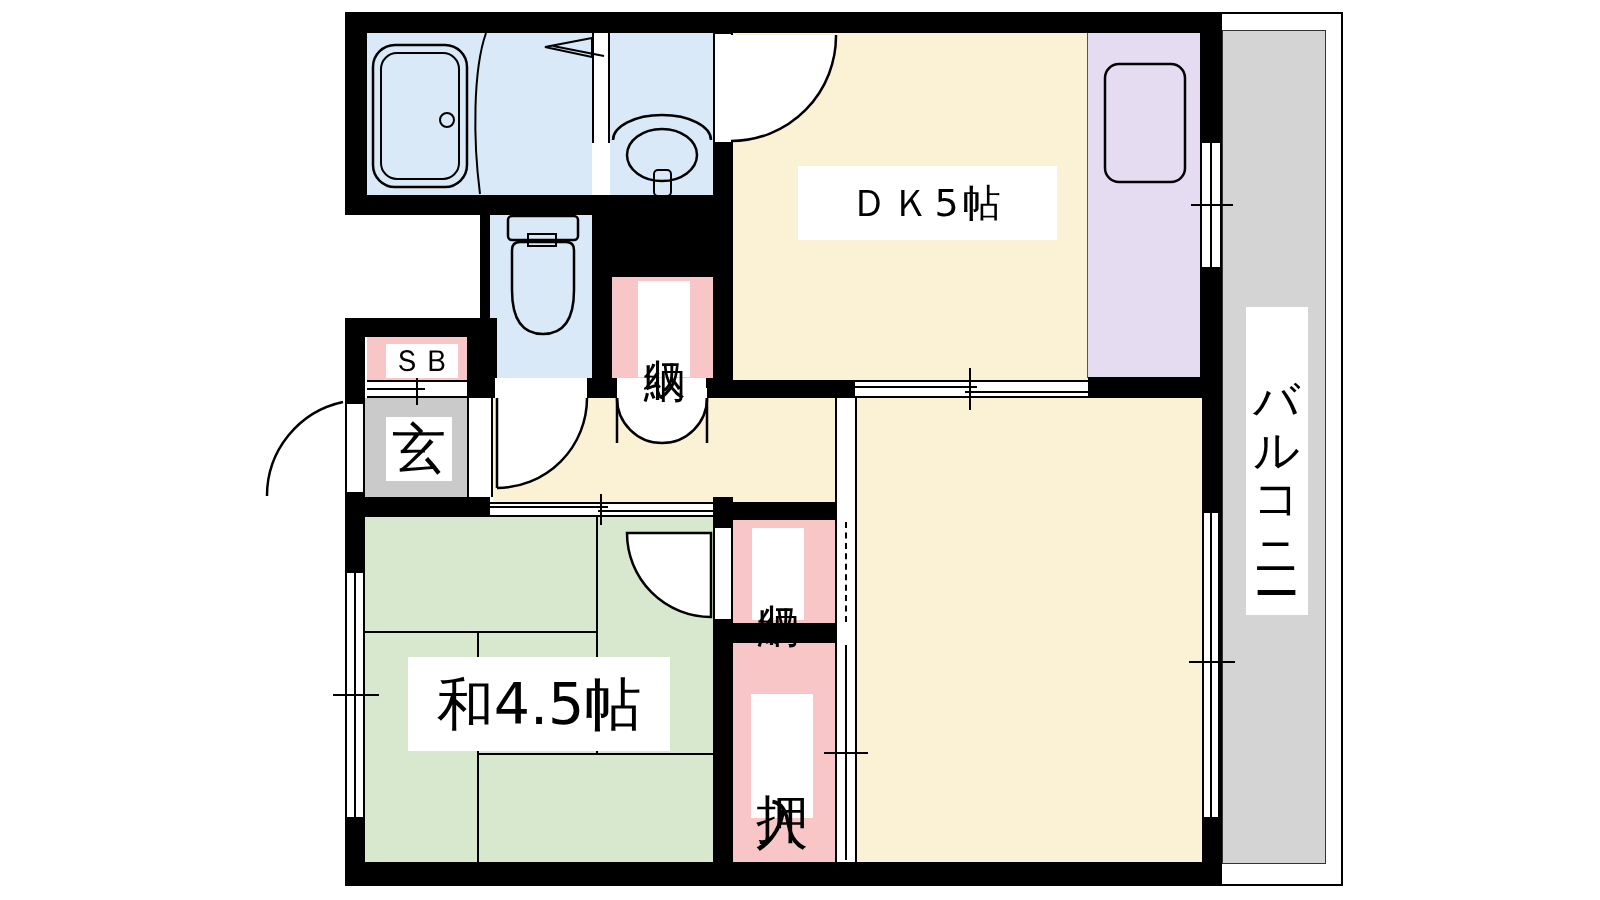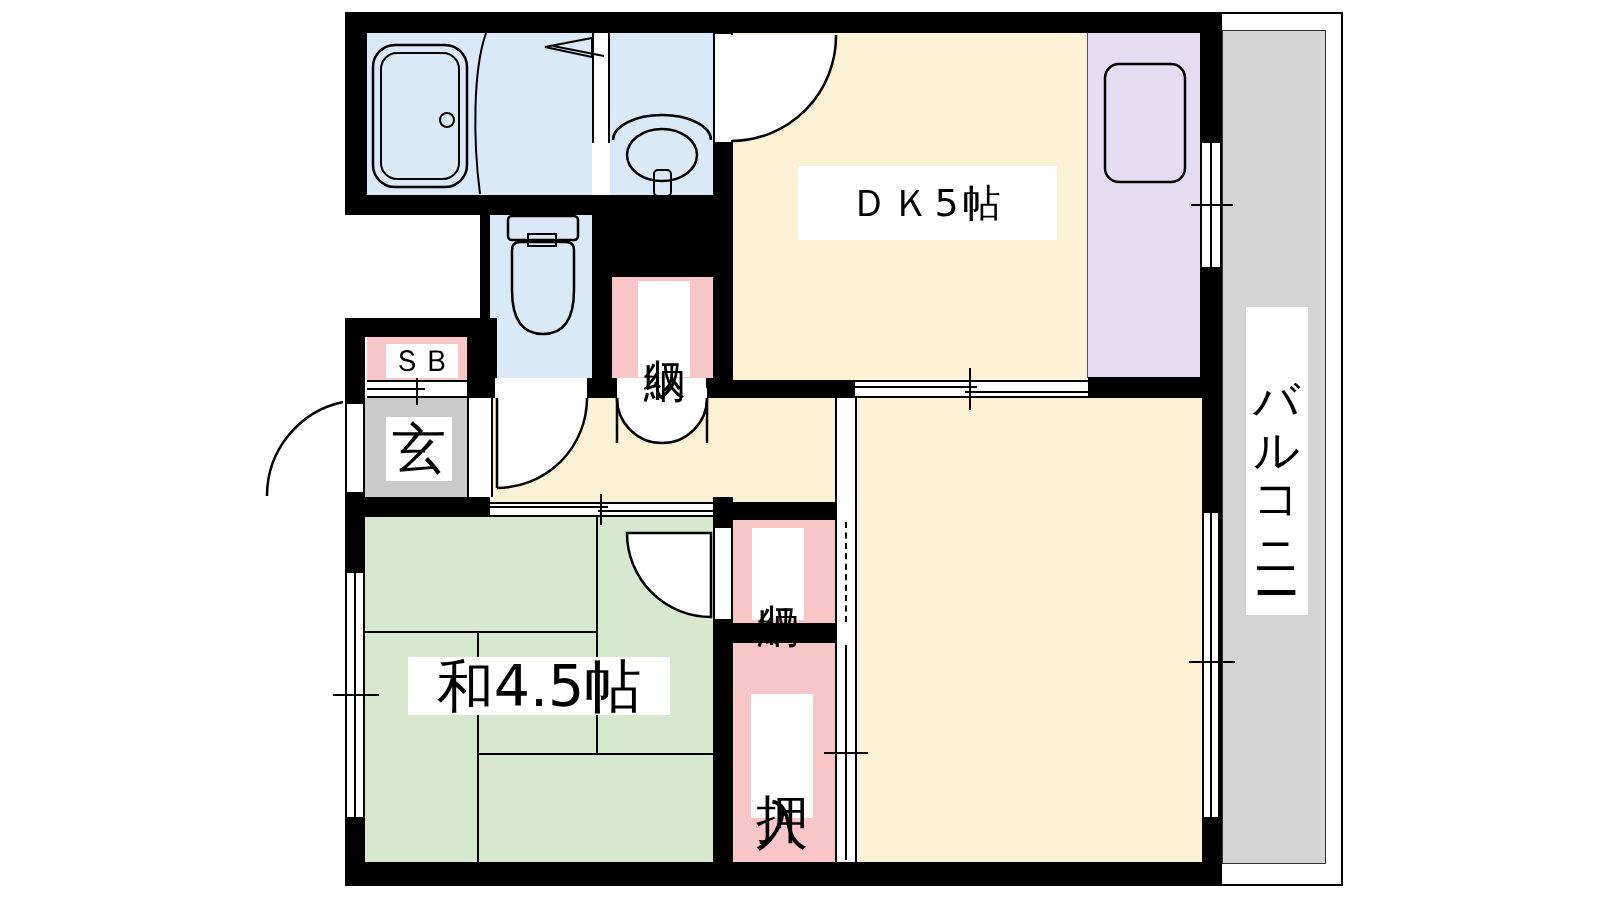--- a/index.html
+++ b/index.html
@@ -176,21 +176,21 @@
       <rect class="thin" x="528" y="234" width="28" height="12"></rect>
       <path class="ln" d="M 512,250 Q 512,242 520,242 L 566,242 Q 574,242 574,250 L 574,290 Q 574,334 543,334 Q 512,334 512,290 Z"></path>
     </g>
 
     <g>
       <rect class="ln" x="1105" y="64" width="80" height="118" rx="14"></rect>
     </g>
   </svg>
 
   <div class="label" style="left:798px;top:166px;width:259px;height:74px;font-size:38px;letter-spacing:4px;">ＤＫ5帖</div>
-  <div class="label" style="left:408px;top:657px;width:262px;height:58px;font-size:57px;">和4.5帖</div>
+  <div class="label" style="left:408px;top:657px;width:262px;height:94px;font-size:57px;">和4.5帖</div>
   <div class="label" style="left:386px;top:417px;width:66px;height:64px;font-size:54px;">玄</div>
   <div class="label" style="left:386px;top:344px;width:72px;height:34px;font-size:30px;">ＳＢ</div>
   <div class="label vert" style="left:638px;top:281px;width:52px;height:96px;font-size:42px;">収納</div>
   <div class="label vert" style="left:752px;top:528px;width:52px;height:92px;font-size:42px;">収納</div>
   <div class="label vert" style="left:751px;top:694px;width:62px;height:124px;font-size:52px;">押入</div>
   <div class="label vert" style="left:1246px;top:307px;width:62px;height:308px;font-size:46px;">バルコニー</div>
 
 </div>
 
 </body></html>

